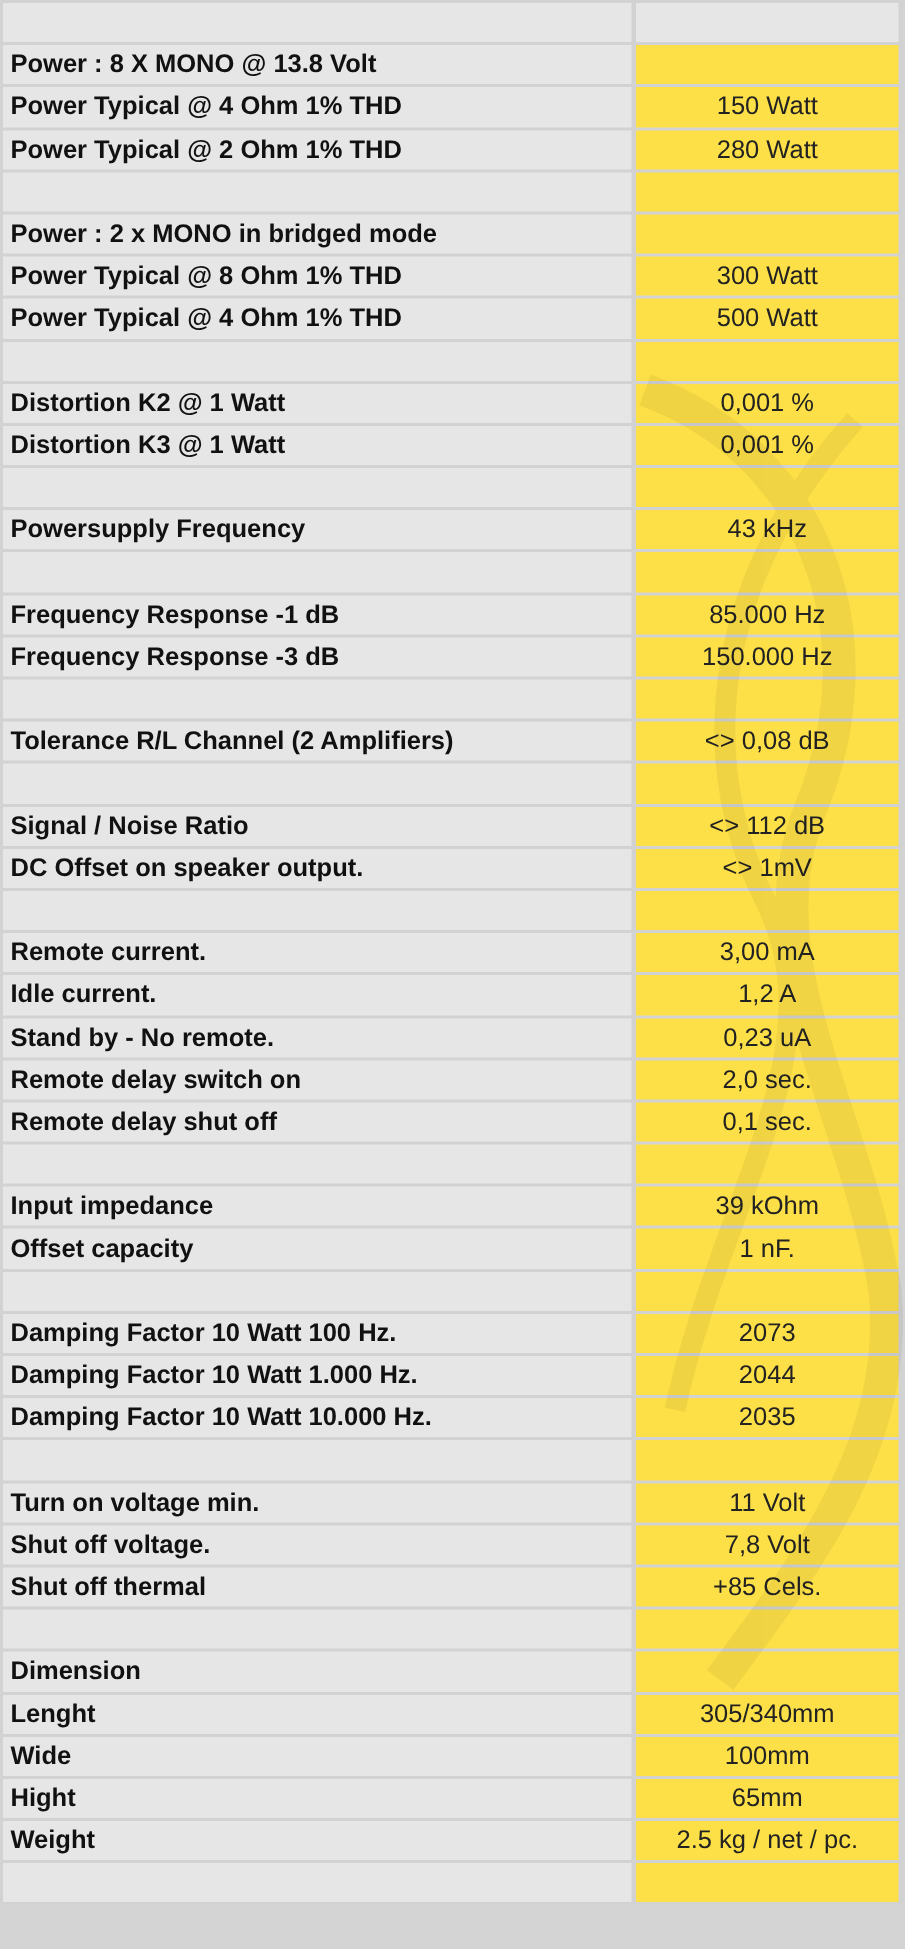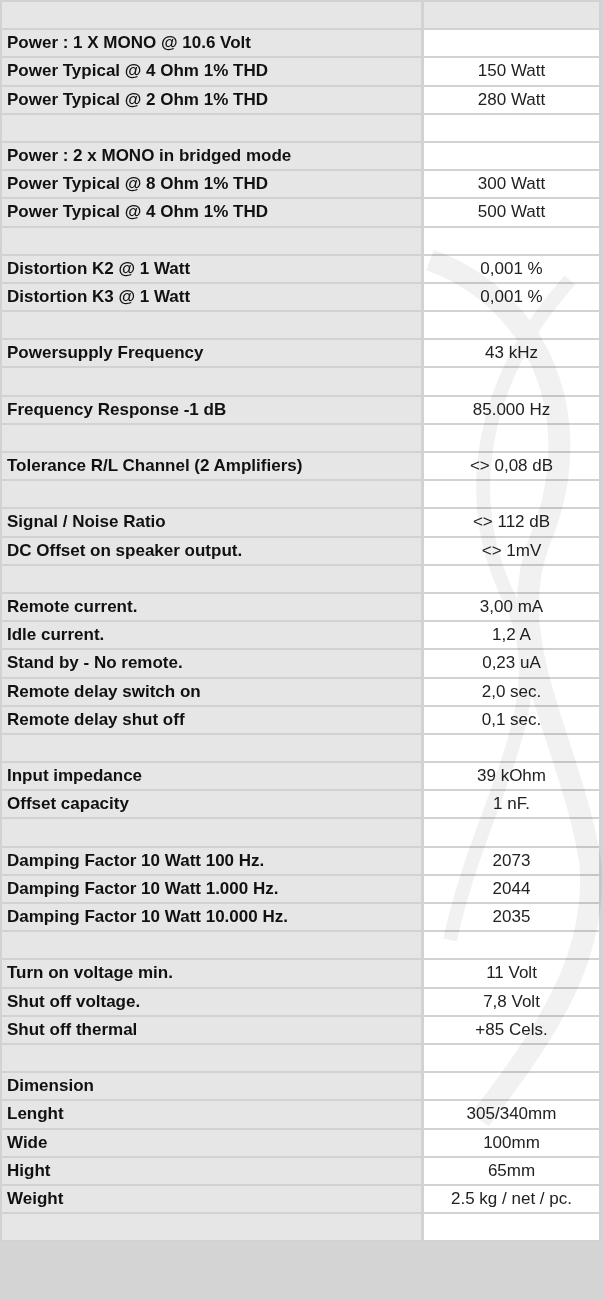--- a/index.html
+++ b/index.html
@@ -14,39 +14,39 @@
       margin-left: -1px;
     }
     .spec-table td {
       height: 26.2px; padding: 0; font-size: 17px; color: #111;
       line-height: 26px; white-space: nowrap; overflow: hidden;
     }
     .spec-table td.label {
       width: 414px; background: #e6e6e6; font-weight: bold; padding-left: 5px;
     }
     .spec-table td.value {
-      background: #ffffff; text-align: center; color: #222; font-weight: normal;
+      background: #fde047; text-align: center; color: #222; font-weight: normal;
     }
     .spec-table tr.header td { background: #e6e6e6; }
     .watermark {
       position: absolute; left: 420px; top: 240px; width: 183px; height: 900px;
       pointer-events: none; opacity: 0.05;
     }
   </style>
 </head>
 <body>
 
 <table class="spec-table">
   <tbody id="spec-body">
     <tr class="header">
       <td class="label"></td>
       <td class="value"></td>
     </tr>
   <tr>
-        <td class="label">Power : 1 X MONO @ 10.6 Volt</td>
+        <td class="label">Power : 8 X MONO @ 13.8 Volt</td>
         <td class="value"></td>
       </tr>
       <tr>
         <td class="label">Power Typical @ 4 Ohm 1% THD</td>
         <td class="value">150 Watt</td>
       </tr>
       <tr>
         <td class="label">Power Typical @ 2 Ohm 1% THD</td>
         <td class="value">280 Watt</td>
       </tr>
@@ -86,20 +86,24 @@
         <td class="label">Powersupply Frequency</td>
         <td class="value">43 kHz</td>
       </tr>
       <tr>
         <td class="label"></td>
         <td class="value"></td>
       </tr>
       <tr>
         <td class="label">Frequency Response -1 dB</td>
         <td class="value">85.000 Hz</td>
+      </tr>
+      <tr>
+        <td class="label">Frequency Response -3 dB</td>
+        <td class="value">150.000 Hz</td>
       </tr>
       <tr>
         <td class="label"></td>
         <td class="value"></td>
       </tr>
       <tr>
         <td class="label">Tolerance R/L Channel (2 Amplifiers)</td>
         <td class="value">&lt;&gt; 0,08 dB</td>
       </tr>
       <tr>

